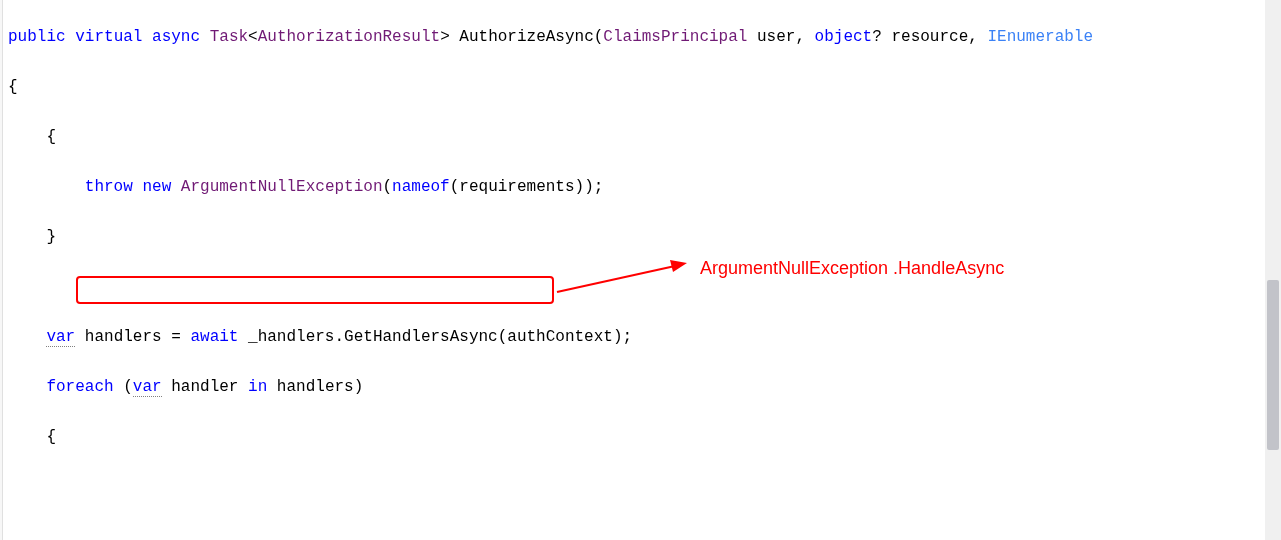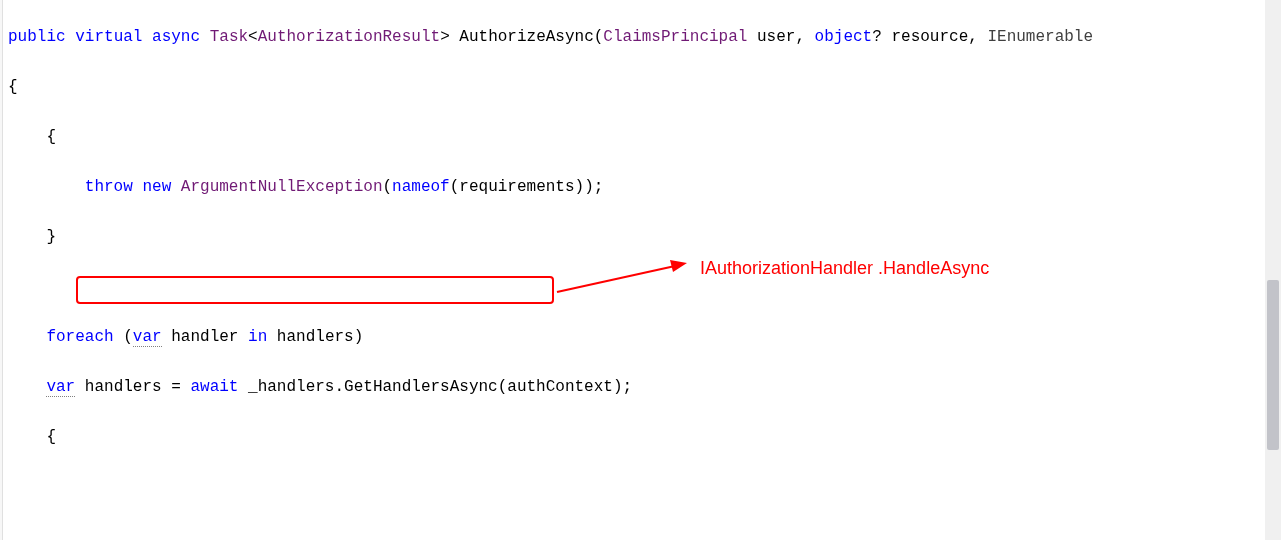--- a/index.html
+++ b/index.html
@@ -16,21 +16,21 @@
     }
     .code-area {
       padding: 0 6px 0 8px;
       line-height: 25px;
       white-space: pre;
       color: #000000;
       position: relative;
     }
     .kw { color: #0000ff; }
     .type { color: #701a75; }
-    .fade { color: #404040; }
+    .fade { color: #3b82f6; }
     .underline-gray { border-bottom: 1px dotted #808080; }
     
     .highlight-box {
       position: absolute;
       border: 2px solid #ff0000;
       border-radius: 4px;
       left: 76px;
       top: 276px;
       width: 478px;
       height: 28px;
@@ -85,39 +85,39 @@
 
 <div class="left-border"></div>
 
 <div class="code-area">
 <div><span class="kw">public</span> <span class="kw">virtual</span> <span class="kw">async</span> <span class="type">Task</span><span>&lt;</span><span class="type">AuthorizationResult</span><span>&gt;</span><span> AuthorizeAsync(</span><span class="type">ClaimsPrincipal</span><span> user, </span><span class="kw">object</span><span>?</span><span> resource, </span><span class="type fade">IEnumerable</span></div>
 <div><span>{</span></div>
 <div><span>    {</span></div>
 <div>        <span class="kw">throw</span><span> </span><span class="kw">new</span><span> </span><span class="type">ArgumentNullException</span><span>(</span><span class="kw">nameof</span><span>(requirements));</span></div>
 <div><span>    }</span></div>
 <div><span></span>&nbsp;</div>
+<div>    <span class="kw underline-gray">var</span><span> handlers = </span><span class="kw">await</span><span> _handlers.GetHandlersAsync(authContext);</span></div>
 <div>    <span class="kw">foreach</span><span> (</span><span class="kw underline-gray">var</span><span> handler </span><span class="kw">in</span><span> handlers)</span></div>
-<div>    <span class="kw underline-gray">var</span><span> handlers = </span><span class="kw">await</span><span> _handlers.GetHandlersAsync(authContext);</span></div>
 <div><span>    {</span></div>
 
 
 
 
 
 
 
 
 
 
 </div>
 
 <div class="highlight-box"></div>
 
 <svg class="arrow" viewBox="0 0 140 36">
   <line x1="2" y1="34" x2="120" y2="8" stroke="#ff0000" stroke-width="2.2"></line>
   <polygon points="132,5 115,2 118,14" fill="#ff0000"></polygon>
 </svg>
 
-<div class="annotation">IAuthorizationHandler .HandleAsync</div>
+<div class="annotation">ArgumentNullException .HandleAsync</div>
 
 <div class="scrollbar-track">
   <div class="scrollbar-thumb"></div>
 </div>
 
 </body></html>

